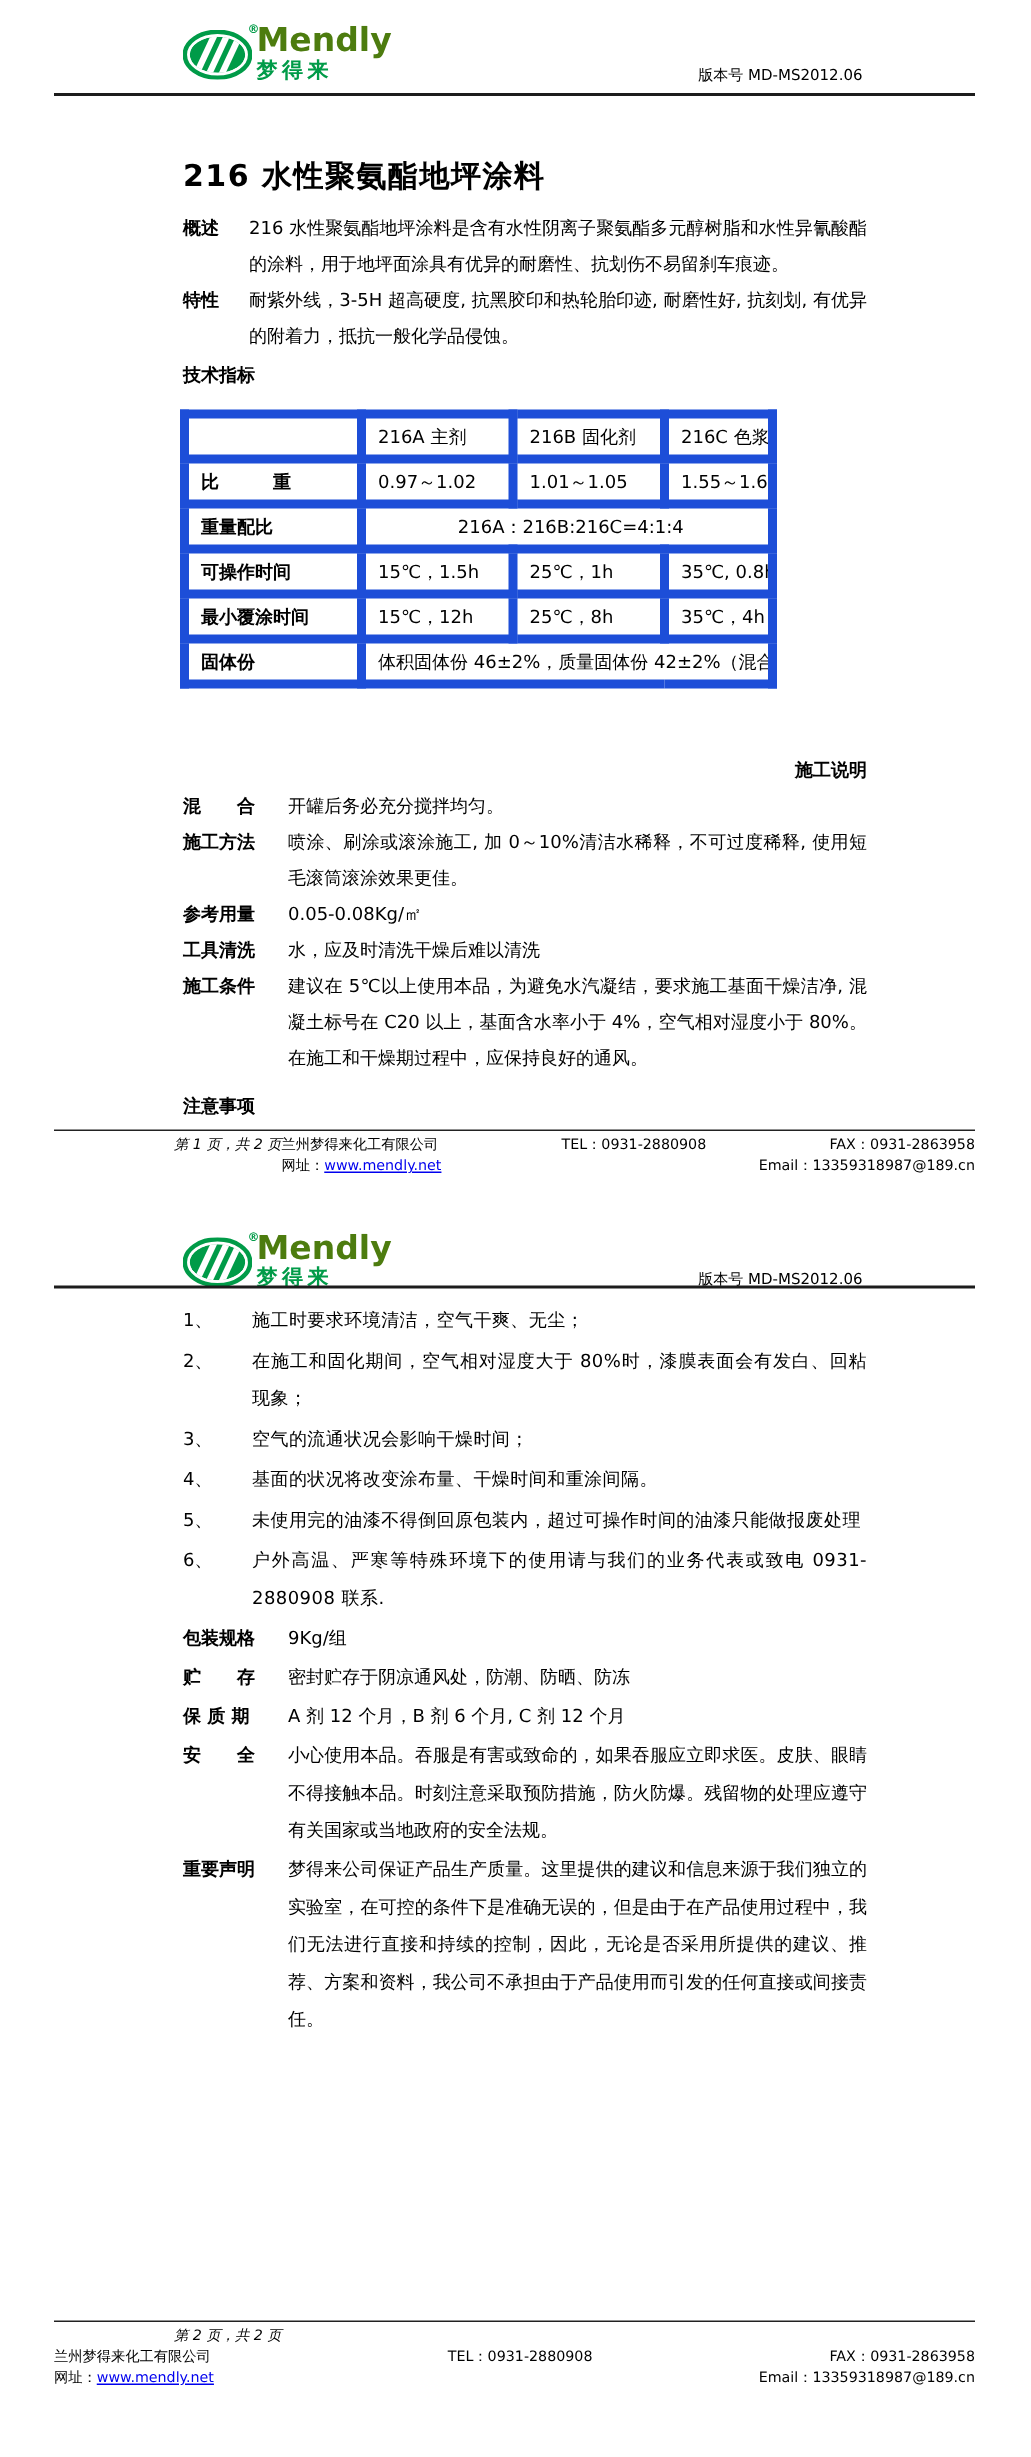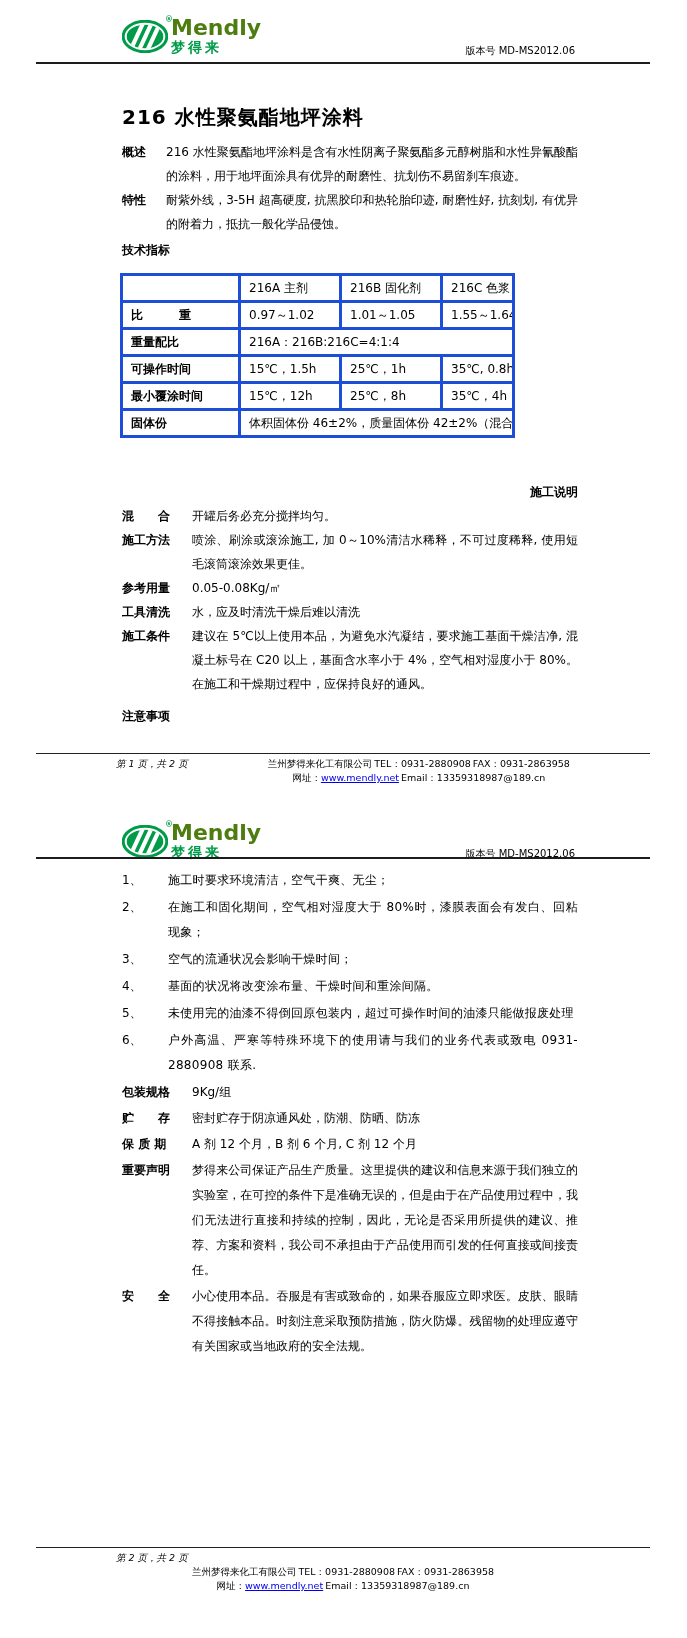--- a/index.html
+++ b/index.html
@@ -39,31 +39,31 @@
   .plabel { flex:none; width:36px; margin-right:8px; font-weight:bold; white-space:pre; }
   .ptext { flex:1; text-align:justify; }
   .constr .plabel, .inforow .plabel { width:62px; }
   .lrow { display:flex; margin-bottom:2px; }
   .lnum { flex:none; width:46px; }
   .ltext { flex:1; text-align:justify; letter-spacing:0.3px; }
   .inforow { margin-bottom:1px; }
 
   
   table.spec { border-collapse:collapse; table-layout:fixed; margin:11px 0 0 -2px; width:392px; }
-  table.spec td { border:3px solid #1d4ed8; height:23px; padding:0 3px 0 8px; font-size:12px; vertical-align:middle; white-space:nowrap; overflow:hidden; }
+  table.spec td { border:6px solid #1d4ed8; height:23px; padding:0 3px 0 8px; font-size:12px; vertical-align:middle; white-space:nowrap; overflow:hidden; }
   td.tlabel { font-weight:bold; white-space:pre; }
-  td.tspan { padding-left:3px; }
+  td.tspan { text-align:center; padding-left:3px; }
 
   
   .pfooter { position:absolute; left:36px; width:614px; border-top:1.5px solid #222; padding-top:3px; display:flex; font-size:9.5px; line-height:14px; }
   .page1 .pfooter { top:753px; }
   .page2 .pfooter { top:775px;flex-direction:column; }
   .pagenum { flex:none; margin-left:80px; white-space:nowrap;font-style:italic; }
   .contact { flex:1; text-align:center; }
-  .cline { display:flex; justify-content:center; gap:2px; white-space:nowrap; }
+  .cline { display:flex; justify-content:space-between; gap:2px; white-space:nowrap; }
   .weblink { color:#0000ee; text-decoration:underline; cursor:pointer; }
 </style>
 </head>
 <body>
 
 <div class="sheet">
 
   <section class="page page1">
     <div class="hdr">
       <div class="logo">
@@ -254,26 +254,26 @@
       </div>
       <div class="prow inforow">
         <span class="plabel">贮　　存</span>
         <span class="ptext">密封贮存于阴凉通风处，防潮、防晒、防冻</span>
       </div>
       <div class="prow inforow">
         <span class="plabel">保 质 期</span>
         <span class="ptext">A 剂 12 个月，B 剂 6 个月, C 剂 12 个月</span>
       </div>
       <div class="prow inforow">
+        <span class="plabel">安　　全</span>
+        <span class="ptext">小心使用本品。吞服是有害或致命的，如果吞服应立即求医。皮肤、眼睛不得接触本品。时刻注意采取预防措施，防火防爆。残留物的处理应遵守有关国家或当地政府的安全法规。</span>
+      </div>
+      <div class="prow inforow">
         <span class="plabel">重要声明</span>
         <span class="ptext">梦得来公司保证产品生产质量。这里提供的建议和信息来源于我们独立的实验室，在可控的条件下是准确无误的，但是由于在产品使用过程中，我们无法进行直接和持续的控制，因此，无论是否采用所提供的建议、推荐、方案和资料，我公司不承担由于产品使用而引发的任何直接或间接责任。</span>
-      </div>
-      <div class="prow inforow">
-        <span class="plabel">安　　全</span>
-        <span class="ptext">小心使用本品。吞服是有害或致命的，如果吞服应立即求医。皮肤、眼睛不得接触本品。时刻注意采取预防措施，防火防爆。残留物的处理应遵守有关国家或当地政府的安全法规。</span>
       </div>
     </div>
 
     <div class="pfooter">
       <span class="pagenum">第 2 页，共 2 页</span>
       <div class="contact">
         <div class="cline">
           <span>兰州梦得来化工有限公司</span>
           <span>TEL：0931-2880908</span>
           <span>FAX：0931-2863958</span>

